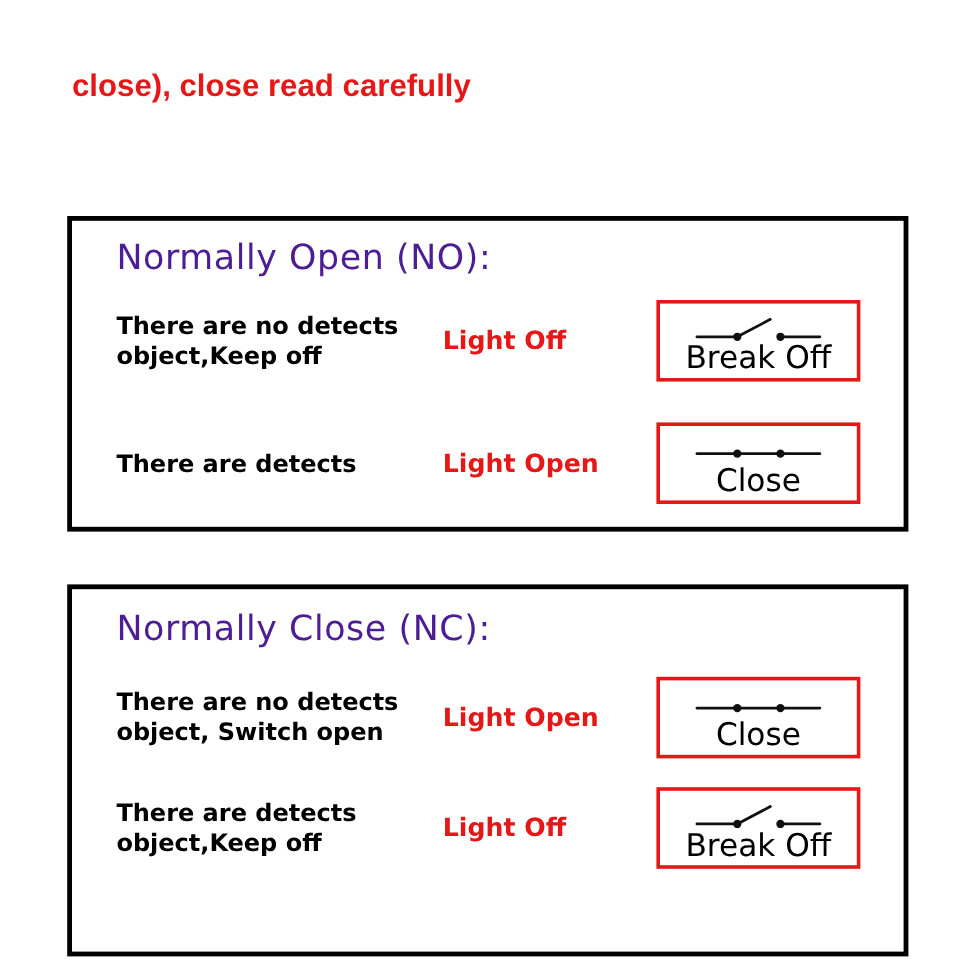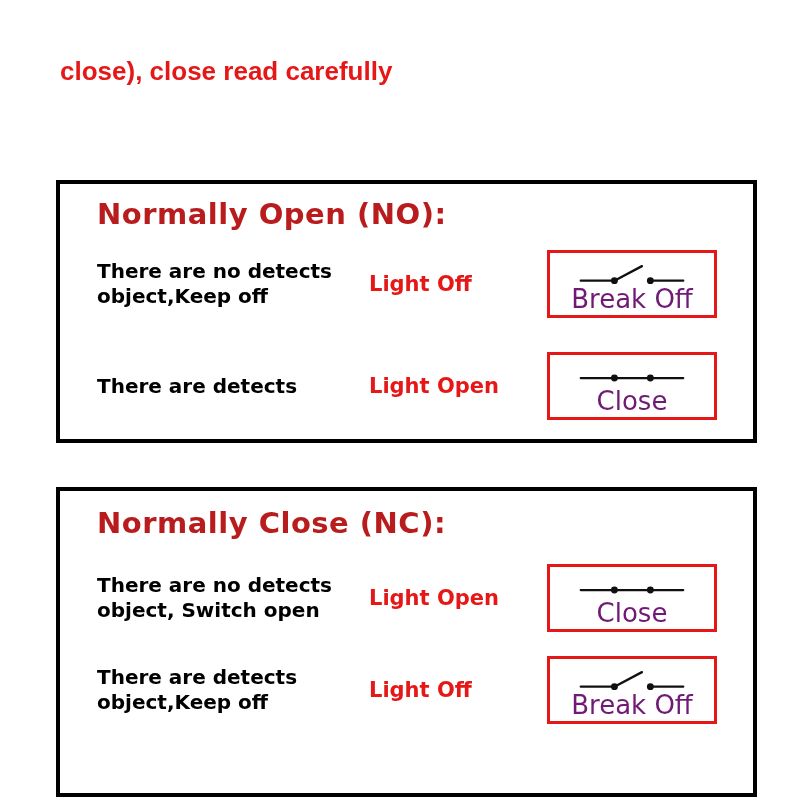--- a/index.html
+++ b/index.html
@@ -34,23 +34,23 @@
     width: 701px;
     border: 4px solid #000000;
     background: #ffffff;
   }
   .panel-no { top: 180px; height: 263px; }
   .panel-nc { top: 487px; height: 310px; }
 
   .panel-title {
     margin: 11px 16px 0 37px;
     font-size: 29px;
-    font-weight: 700;
+    font-weight: 400;
     line-height: 39px;
-    color: #b91c1c;
+    color: #4c1d95;
     letter-spacing: 0.5px;
   }
   .panel-nc .panel-title { margin-top: 13px; }
 
   .row {
     display: flex;
     align-items: center;
     margin-left: 37px;
     height: 68px;
   }
@@ -87,21 +87,21 @@
     justify-content: space-between;
     padding: 7px 0 2px 0;
   }
   .sw { width: 134px; height: 30px; display: block; }
   .sw line { stroke: #101010; stroke-width: 3; stroke-linecap: round; }
   .sw circle { fill: #101010; }
   .sw-label {
     font-size: 26px;
     font-weight: 400;
     line-height: 27px;
-    color: #701a75;
+    color: #000000;
     white-space: pre;
   }
 </style>
 </head>
 <body>
 
 <div class="page">
 
   <div class="note">
     <span class="note-line">close), close read carefully</span>

